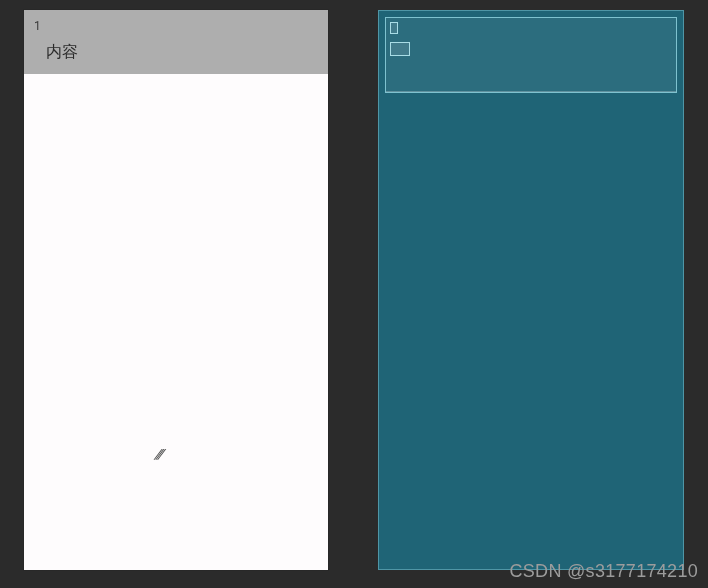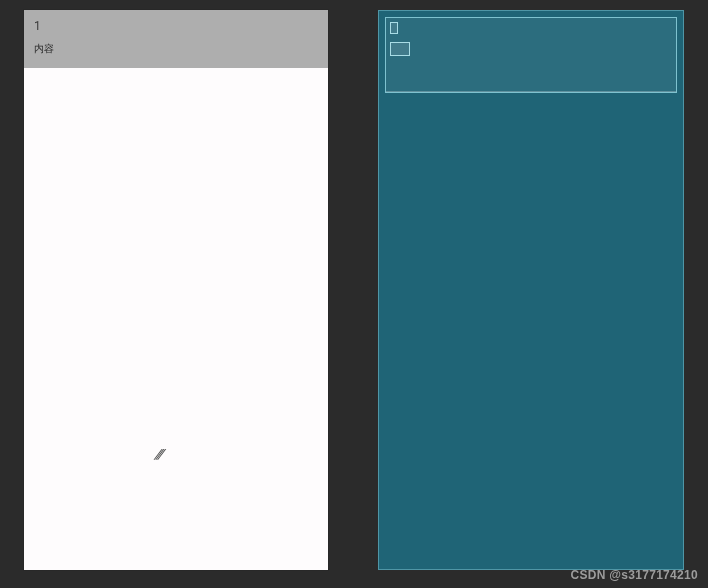--- a/index.html
+++ b/index.html
@@ -32,23 +32,24 @@
     display: flex;
     flex-direction: column;
     gap: 12px;
   }
   .panel-line1 {
     font-size: 12px;
     color: #3a3a3a;
     line-height: 1;
   }
   .panel-line2 {
-    font-size: 10px;
+    font-size: 16px;
     color: #2a2a2a;
     line-height: 1;
+    margin-left: 12px;
   }
   .resize-glyph {
     position: absolute;
     left: 159px;
     top: 446px;
     font-size: 14px;
     color: #4d4d4d;
     letter-spacing: -6px;
     transform: skewX(-20deg);
     pointer-events: none;
@@ -80,25 +81,24 @@
     top: 24px; left: 4px;
     width: 20px; height: 14px;
     border: 1px solid #a9dde6;
     background: rgba(255,255,255,0.10);
   }
   
   .watermark {
     position: absolute;
     right: 10px;
     bottom: 6px;
-    font-size: 12px;
+    font-size: 18px;
     color: #9c9c9c;
     letter-spacing: 0.3px;
     font-family: Arial, sans-serif;
-    font-weight: bold;
   }
 </style>
 </head>
 <body>
 
 <div class="canvas">
 
   <div class="phone-preview">
     <div class="panel">
       <div class="panel-line1">1</div>

